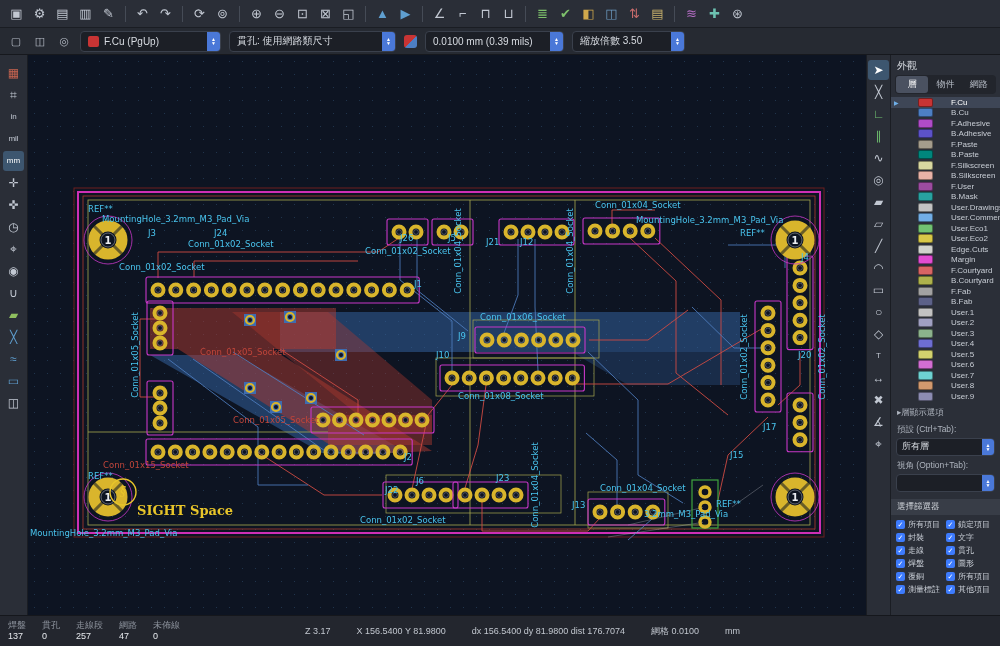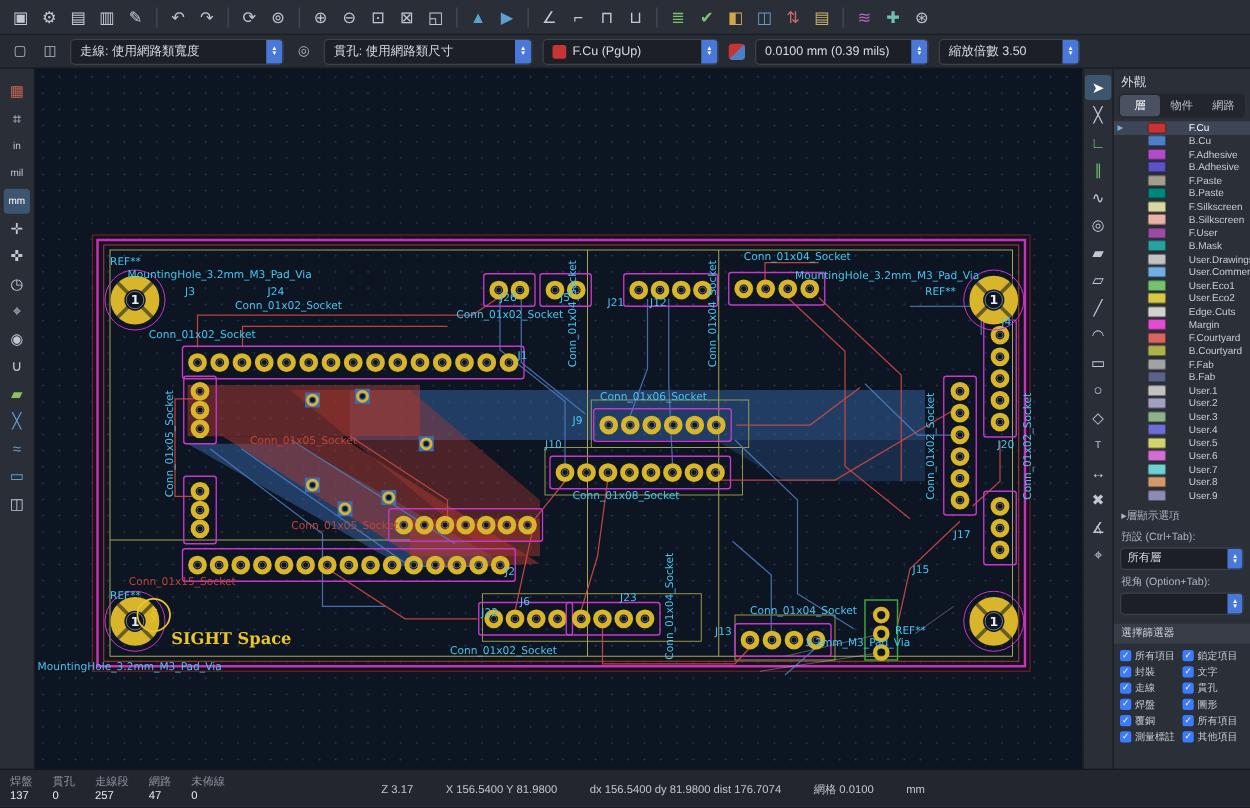--- a/index.html
+++ b/index.html
@@ -103,32 +103,28 @@
         <div class="tb-sep"></div>
         <div class="tb-btn" style="color: rgb(177, 108, 193);">≋</div>
         <div class="tb-btn" style="color: rgb(108, 193, 177);">✚</div>
         <div class="tb-btn">⊛</div>
       </div>
     </div>
 
   <div id="options-toolbar">
     <span class="mini-icon">▢</span>
     <span class="mini-icon">◫</span>
-    <div class="dropdown" style="width:162px">
-      <span>走線: 使用網路類寬度</span>
-      <span class="dd-stepper" style="margin-left:auto"></span>
-    </div>
     <span class="mini-icon">◎</span>
-    <div class="dropdown" style="width:158px">
-      <span>貫孔: 使用網路類尺寸</span>
-      <span class="dd-stepper" style="margin-left:auto"></span>
-    </div>
     <div class="dropdown" style="width:132px">
       <span class="dd-swatch" id="layer-swatch" style="background: rgb(200, 52, 52);"></span>
       <span>F.Cu (PgUp)</span>
+      <span class="dd-stepper" style="margin-left:auto"></span>
+    </div>
+    <div class="dropdown" style="width:158px">
+      <span>貫孔: 使用網路類尺寸</span>
       <span class="dd-stepper" style="margin-left:auto"></span>
     </div>
     <span class="split-icon"></span>
     <div class="dropdown" style="width:130px">
       <span>0.0100 mm (0.39 mils)</span>
       <span class="dd-stepper" style="margin-left:auto"></span>
     </div>
     <div class="dropdown" style="width:104px">
       <span>縮放倍數 3.50</span>
       <span class="dd-stepper" style="margin-left:auto"></span>

